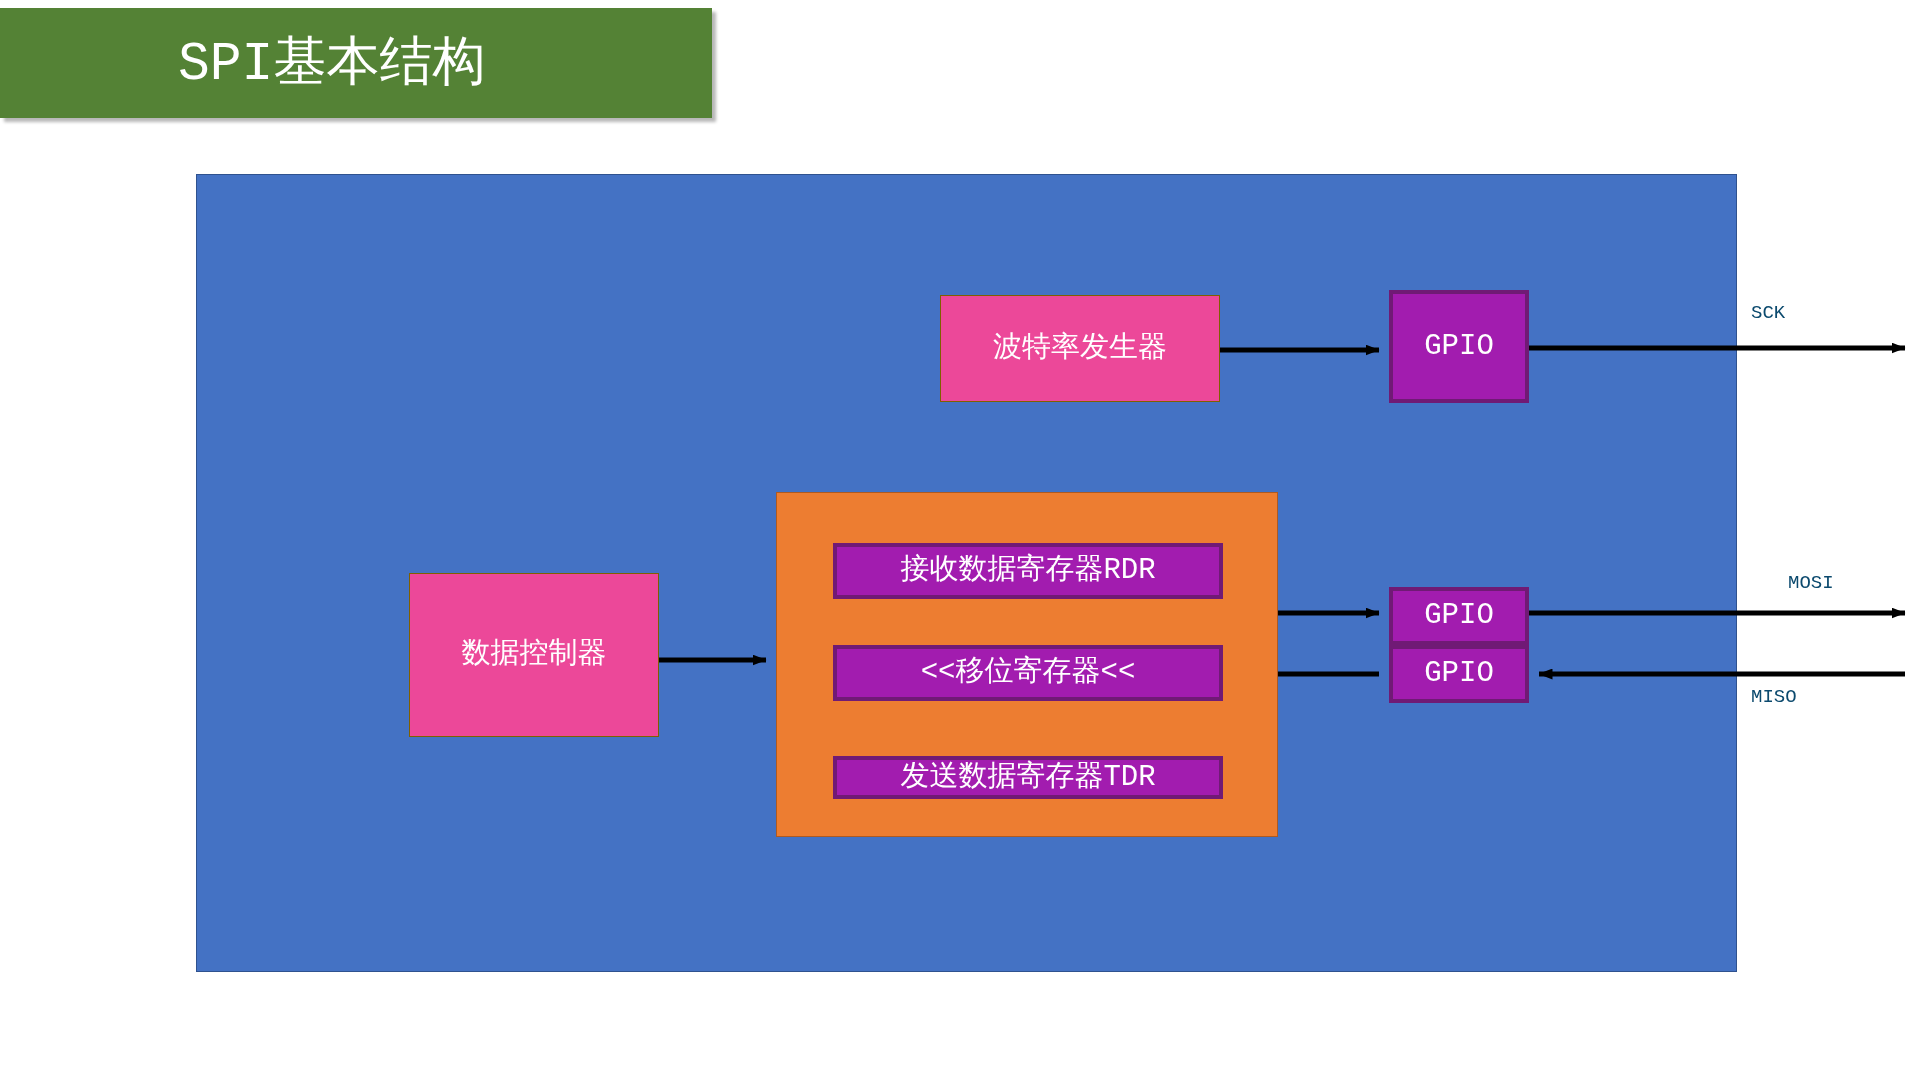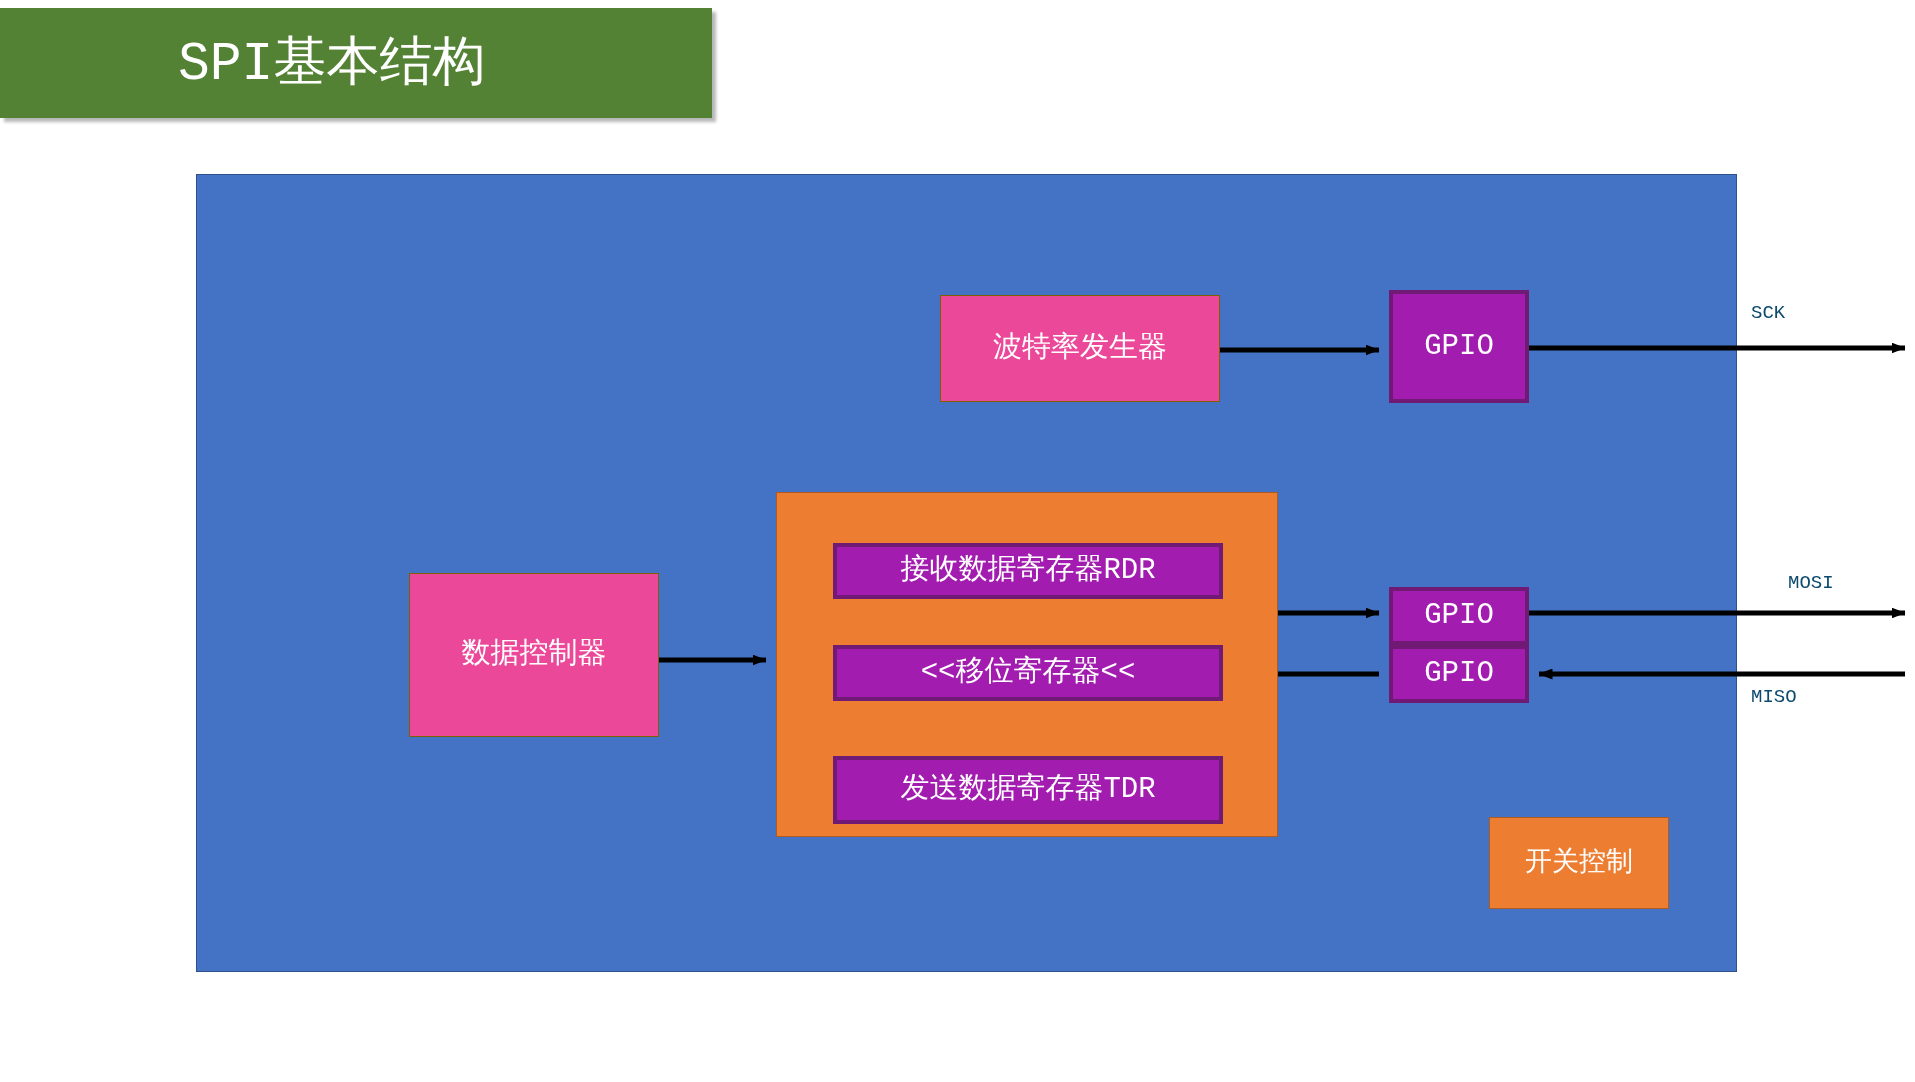--- a/index.html
+++ b/index.html
@@ -74,21 +74,21 @@
     background: #ED7D31;
     border: 1px solid #ae5a21;
   }
 
   #baud-gen { left: 940px; top: 295px; width: 280px; height: 107px; }
   #gpio-sck { left: 1389px; top: 290px; width: 140px; height: 113px; }
   #data-ctrl { left: 409px; top: 573px; width: 250px; height: 164px; }
   #reg-group  { left: 776px; top: 492px; width: 502px; height: 345px; }
   #reg-rdr { left: 833px; top: 527px; width: 390px; height: 56px; margin-top: 16px; }
   #reg-shift { left: 833px; top: 645px; width: 390px; height: 56px; }
-  #reg-tdr { left: 833px; top: 756px; width: 390px; height: 68px; }
+  #reg-tdr { left: 833px; top: 756px; width: 390px; height: 43px; }
   #gpio-mosi { left: 1389px; top: 587px; width: 140px; height: 58px; }
   #gpio-miso { left: 1389px; top: 645px; width: 140px; height: 58px; }
   #switch-ctrl { left: 1489px; top: 817px; width: 180px; height: 92px; font-size: 27px;}
 
   .pin-label {
     color: #0c4a6e;
     font-size: 19px;
     line-height: 34px;
     white-space: nowrap;
   }
@@ -151,19 +151,18 @@
   <div class="abs box box-gold" id="data-ctrl">数据控制器</div>
 
   <div class="abs box-orange-group" id="reg-group"></div>
   <div class="abs box box-green" id="reg-rdr">接收数据寄存器RDR</div>
   <div class="abs box box-green" id="reg-shift">&lt;&lt;移位寄存器&lt;&lt;</div>
   <div class="abs box box-green" id="reg-tdr">发送数据寄存器TDR</div>
 
   <div class="abs box box-green" id="gpio-mosi">GPIO</div>
   <div class="abs box box-green" id="gpio-miso">GPIO</div>
 
-  <div class="abs box box-orange" id="switch-ctrl">开关控制</div>
 
   <div class="abs pin-label" id="label-sck">SCK</div>
   <div class="abs pin-label" id="label-mosi">MOSI</div>
   <div class="abs pin-label" id="label-miso">MISO</div>
 
 </div>
 
 </body></html>

